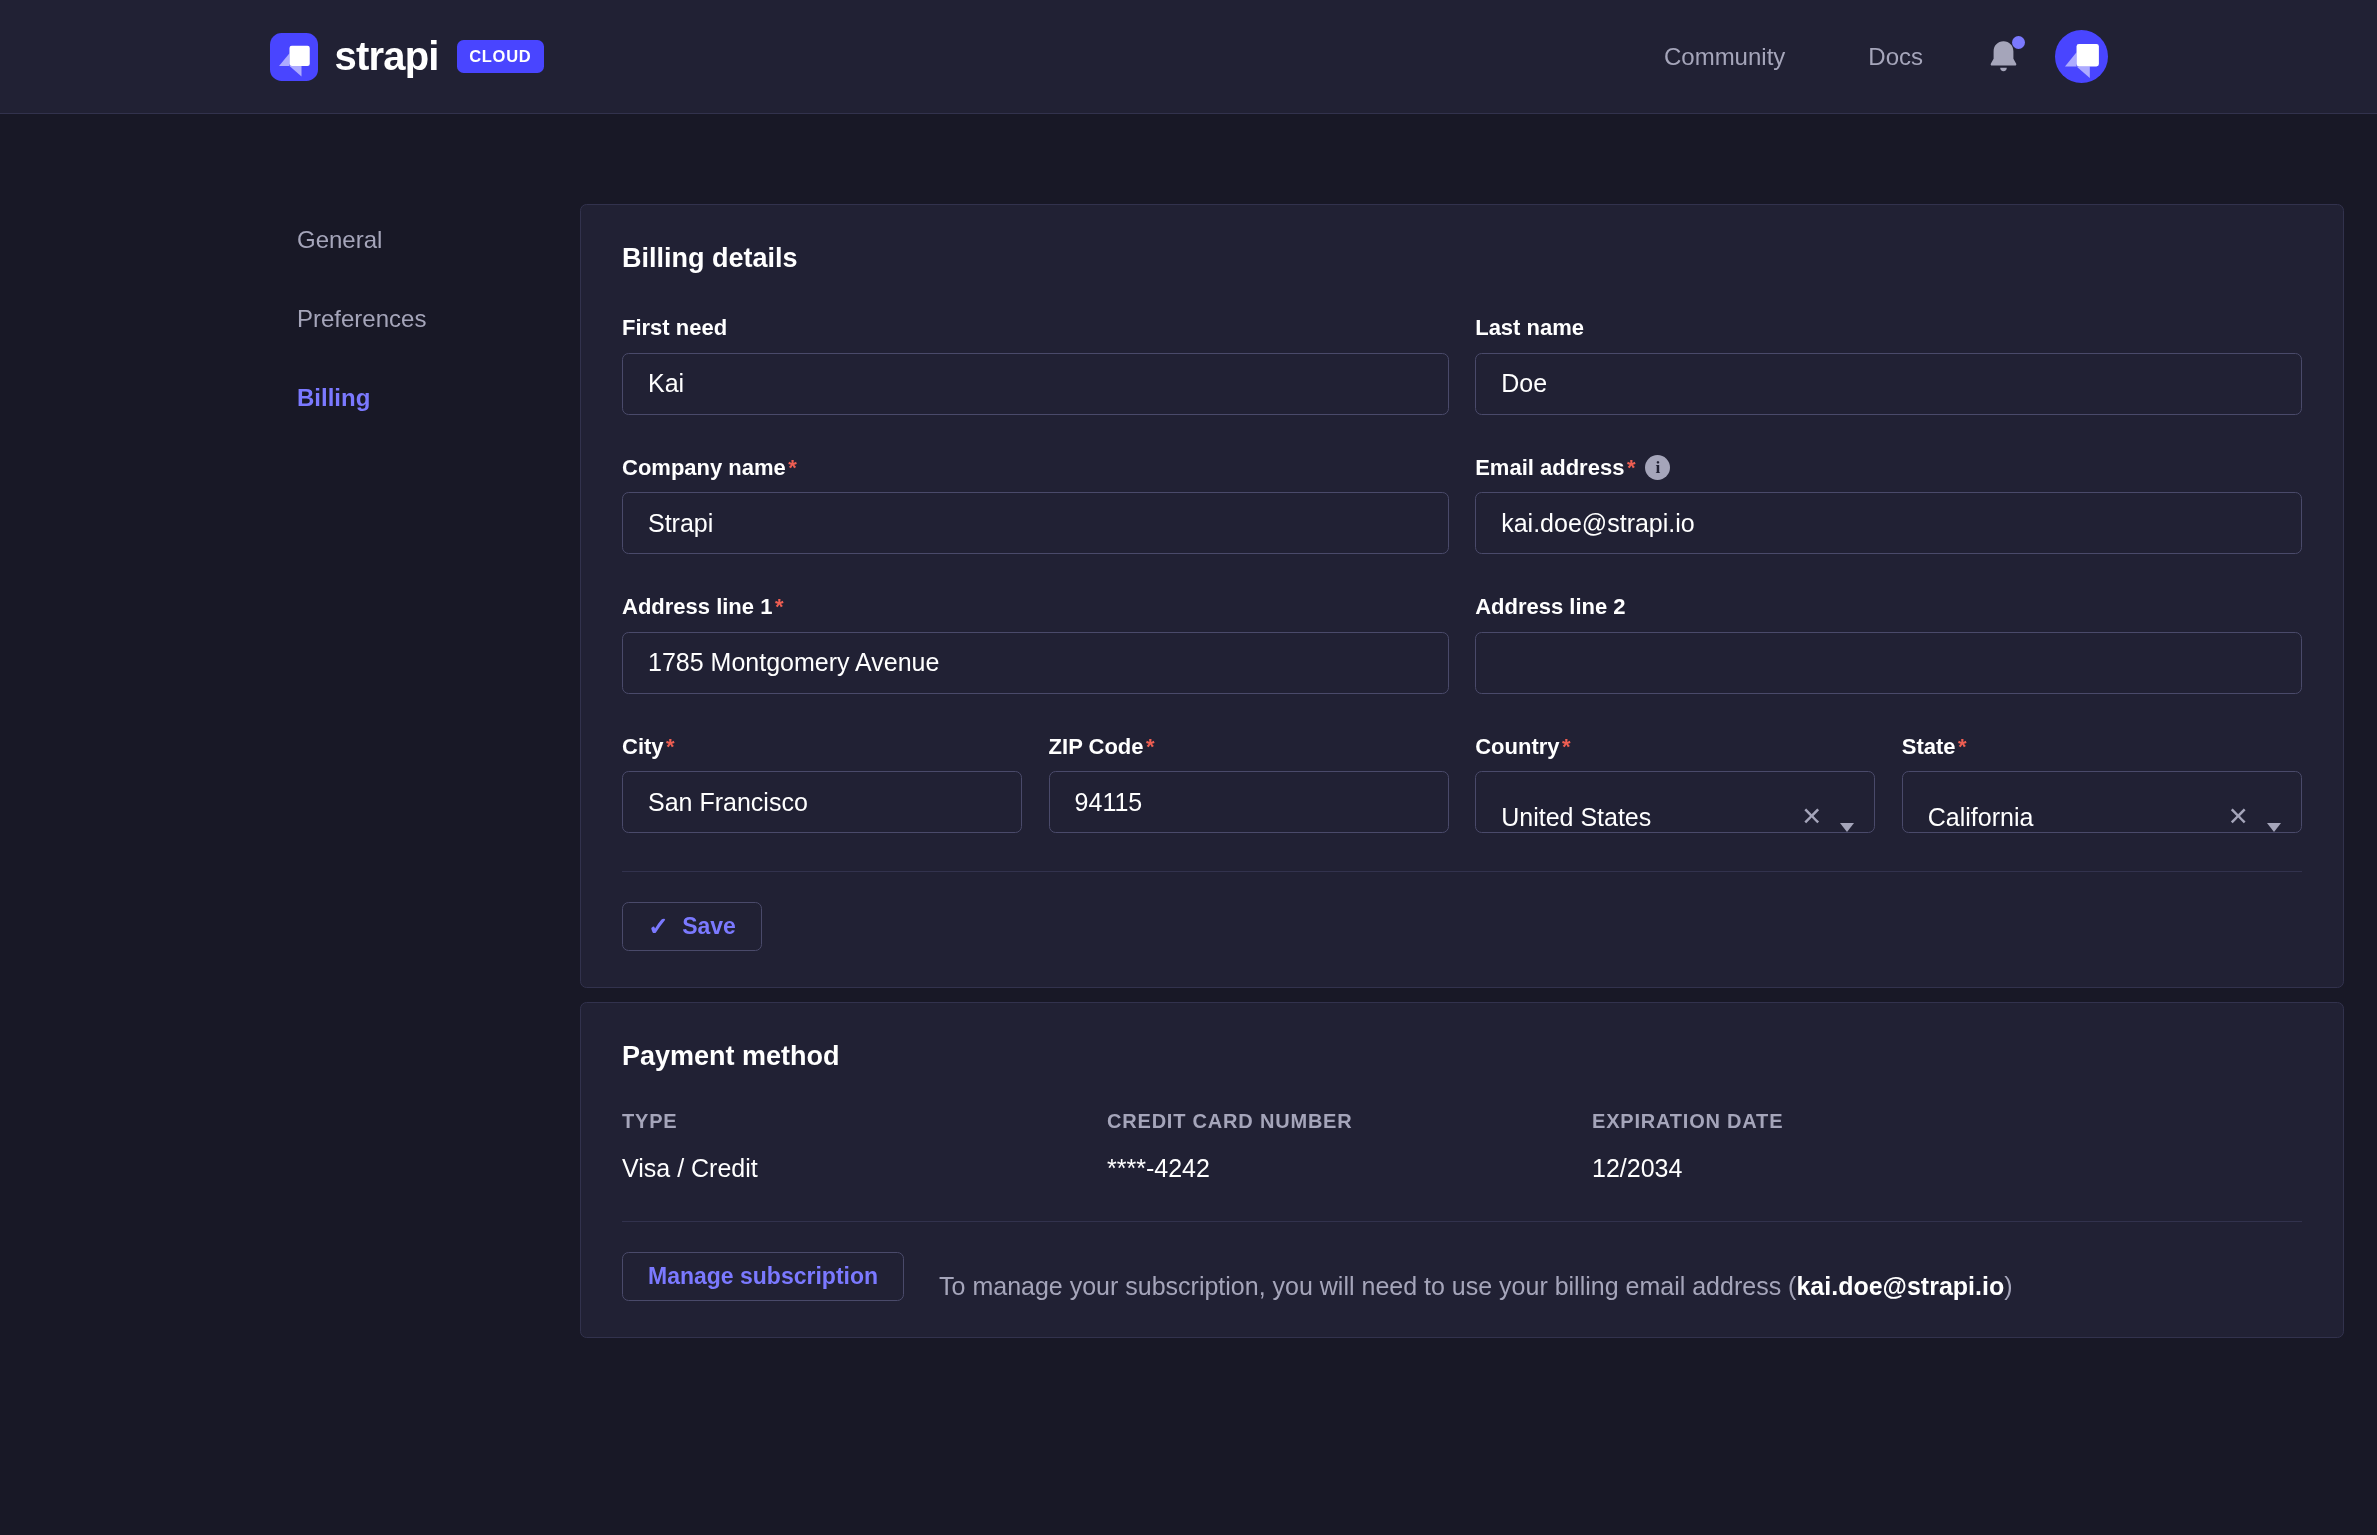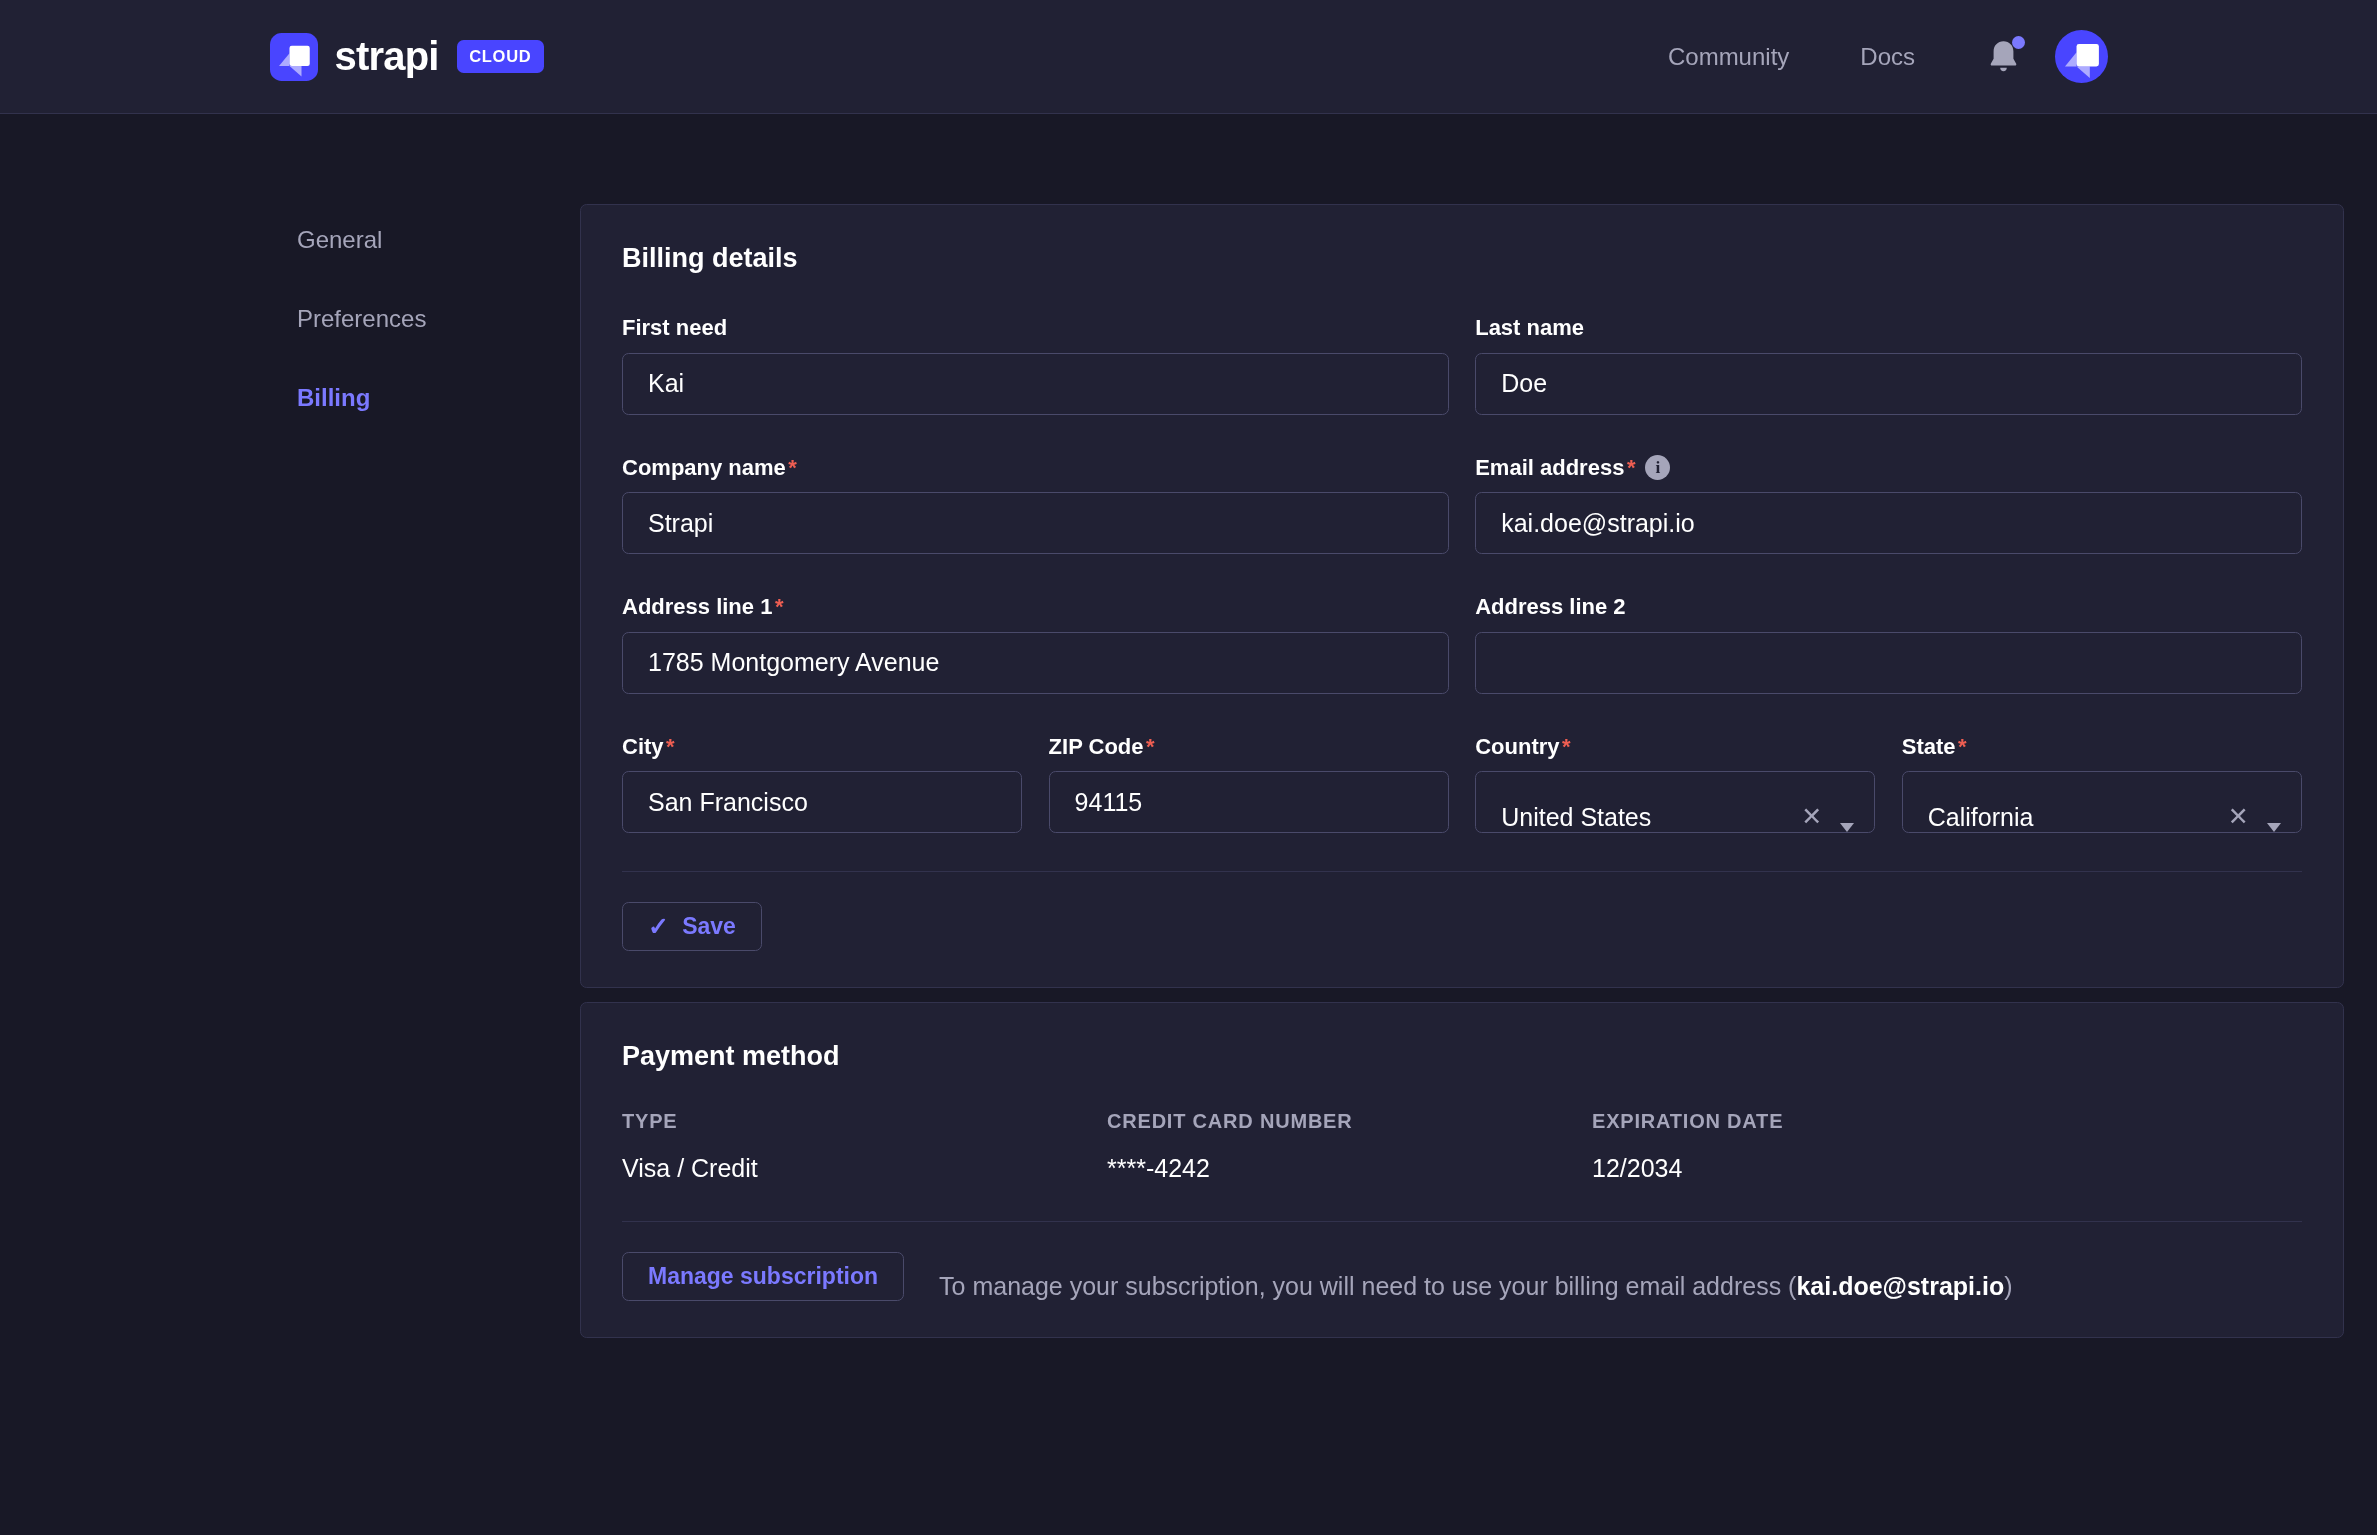--- a/index.html
+++ b/index.html
@@ -23,25 +23,25 @@
   .logo-tile {
     width: 48px; height: 48px; border-radius: 11.6px;
     background: #4945ff; display: flex; align-items: center; justify-content: center;
   }
   .wordmark { font-size: 40px; font-weight: 700; letter-spacing: -0.8px; color: #ffffff; }
   .cloud-badge {
     background: #4945ff; color: #ffffff; font-size: 16.5px; font-weight: 700;
     letter-spacing: 0.7px; padding: 6.6px 12.4px; border-radius: 6.6px; margin-left: 1.7px;
   }
   .header-spacer { flex: 1; }
-  .nav { display: flex; align-items: flex-end; }
+  .nav { display: flex; align-items: flex-end; gap: 12px; }
   .nav-link {
     color: #a5a5ba; font-size: 24px; cursor: pointer; margin-right: 71px;
   }
-  .nav-link:last-of-type { margin-right: 8px; }
+  .nav-link:last-of-type { margin-right: 0; }
   .bell-wrap { position: relative; margin-left: 64px; cursor: pointer; width: 33px; height: 38px; }
   .notif-dot {
     position: absolute; top: -1.7px; right: -5px; width: 13.2px; height: 13.2px;
     border-radius: 50%; background: #7b79ff;
   }
   .avatar {
     width: 53px; height: 53px; border-radius: 50%; background: #4945ff;
     display: flex; align-items: center; justify-content: center;
     margin-left: 35px; cursor: pointer;
   }

